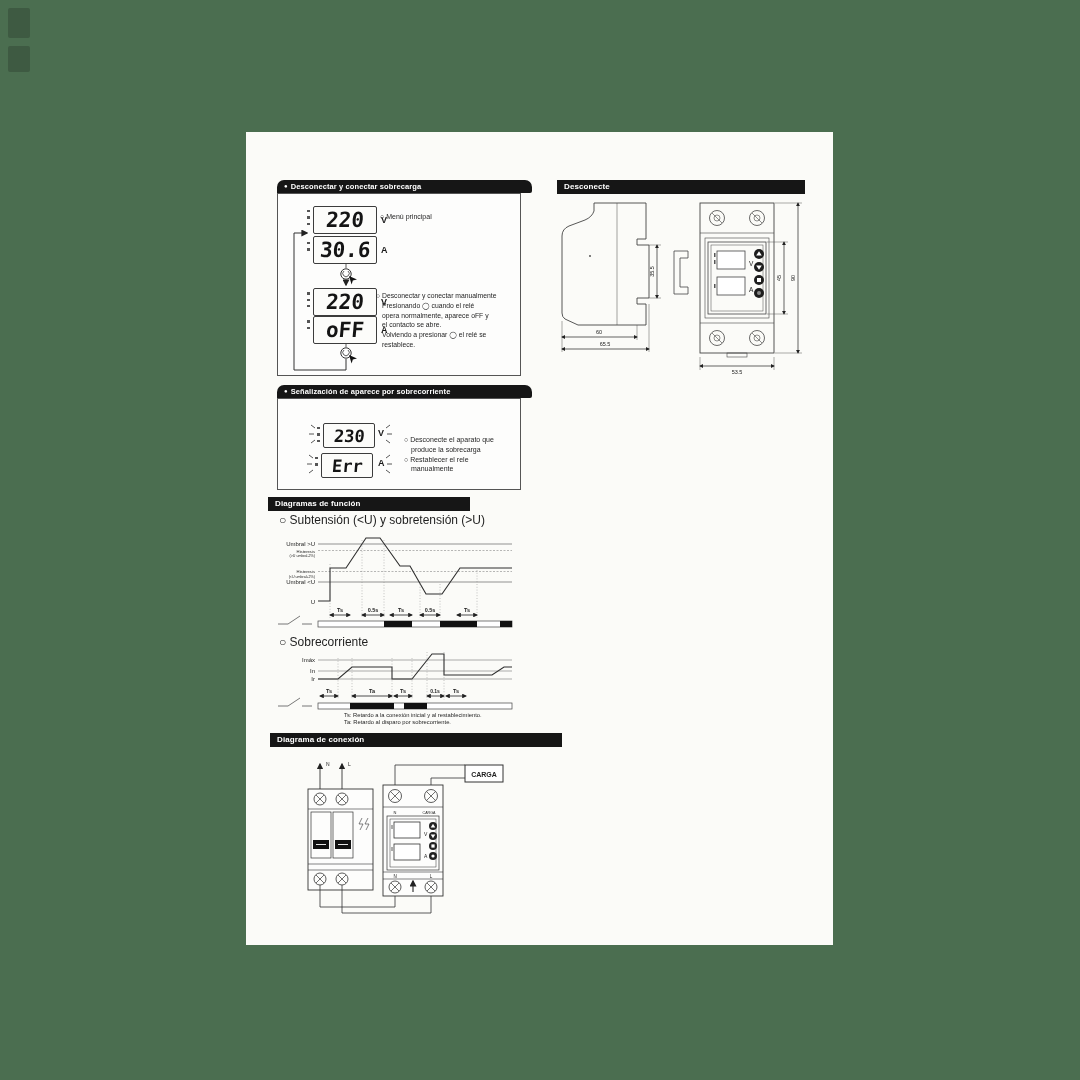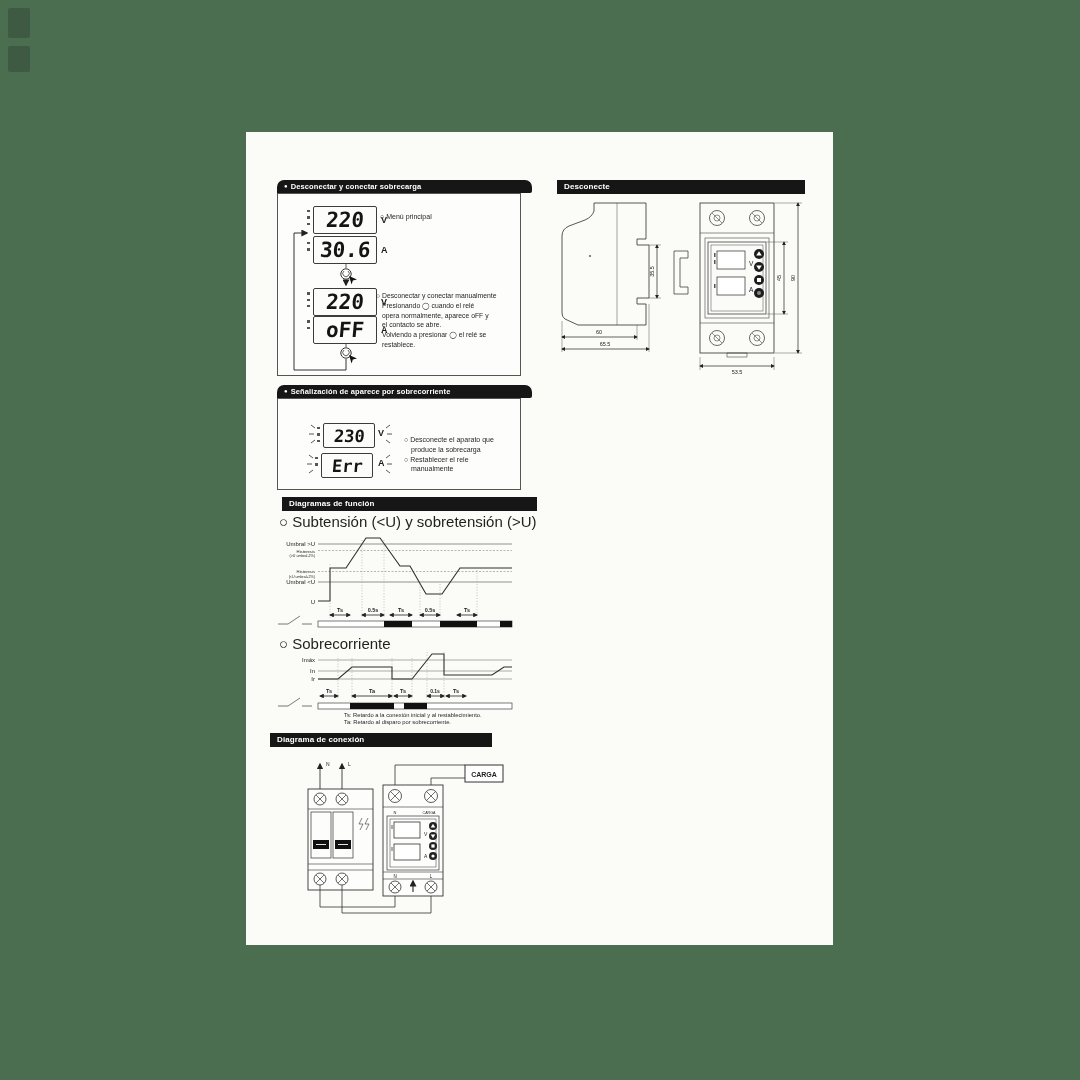--- a/index.html
+++ b/index.html
@@ -34,21 +34,21 @@
     font-family:"DejaVu Sans Mono",monospace;font-weight:bold;color:#141414;
     transform:skewX(-5deg);letter-spacing:0;
   }
   .lcd.big{width:64px;height:28px}.lcd.big .dg{font-size:21px}
   .lcd.small{width:52px;height:25px}.lcd.small .dg{font-size:17px}
   .unit{position:absolute;font-weight:bold;font-size:9px;color:#1a1a1a}
   .marks{position:absolute;width:2.5px;background:repeating-linear-gradient(to bottom,#555 0 2.5px,transparent 2.5px 6.5px)}
   .note7{position:absolute;font-size:7px;line-height:9.8px;white-space:nowrap}
   .desc{position:absolute;font-size:6.8px;line-height:9.8px;white-space:nowrap}
   .desc .ind{padding-left:6px}
-  .subttl{position:absolute;font-size:15px;white-space:nowrap}
+  .subttl{position:absolute;font-size:12px;white-space:nowrap}
   .notes{position:absolute;font-size:5.8px;line-height:7.4px;white-space:nowrap}
   svg{display:block;font-family:"Liberation Sans",sans-serif}
   svg text{fill:#222}
 </style>
 </head>
 <body>
 
 <div class="artifact" style="left:8px;top:8px;width:22px;height:30px"></div>
 <div class="artifact" style="left:8px;top:46px;width:22px;height:26px"></div>
 
@@ -150,21 +150,21 @@
     <span class="unit" style="left:100px;top:59px">A</span>
 
     <div class="note7" style="left:126px;top:36px">
       <div>○ Desconecte el aparato que</div>
       <div style="padding-left:7px">produce la sobrecarga</div>
       <div>○ Restablecer el rele</div>
       <div style="padding-left:7px">manualmente</div>
     </div>
   </div>
 
-  <div class="barhdr" style="left:36px;top:365px;width:255px">
+  <div class="barhdr" style="left:22px;top:365px;width:202px">
     <span>Diagramas de función</span>
   </div>
 
   <div class="subttl" style="left:33px;top:381px">○ Subtensión (&lt;U) y sobretensión (&gt;U)</div>
 
   <svg class="abs" style="left:26px;top:394px" width="245" height="108" viewBox="0 0 245 108">
     <defs>
       <marker id="a2" viewBox="0 0 10 10" refX="8" refY="5" markerWidth="6" markerHeight="6" orient="auto-start-reverse">
           <path d="M0,0L10,5L0,10z" fill="#222"></path>
         </marker>
@@ -256,21 +256,21 @@
       <rect x="132" y="57" width="23" height="6" fill="#111"></rect>
     </g>
     <path d="M6,60 H16 L28,52 M30,60 H40" fill="none" stroke="#555" stroke-width="0.8"></path>
   </svg>
 
   <div class="notes" style="left:98px;top:580px">
     <div>Ts: Retardo a la conexión inicial y al restablecimiento.</div>
     <div>Ta: Retardo al disparo por sobrecorriente.</div>
   </div>
 
-  <div class="barhdr" style="left:24px;top:601px;width:222px">
+  <div class="barhdr" style="left:24px;top:601px;width:292px">
     <span>Diagrama de conexión</span>
   </div>
 
   <svg class="abs" style="left:40px;top:620px" width="230" height="168" viewBox="0 0 230 168">
     <defs>
       <marker id="a4" viewBox="0 0 10 10" refX="8" refY="5" markerWidth="7" markerHeight="7" orient="auto-start-reverse">
           <path d="M0,0L10,5L0,10z" fill="#222"></path>
         </marker>
     </defs>
 

